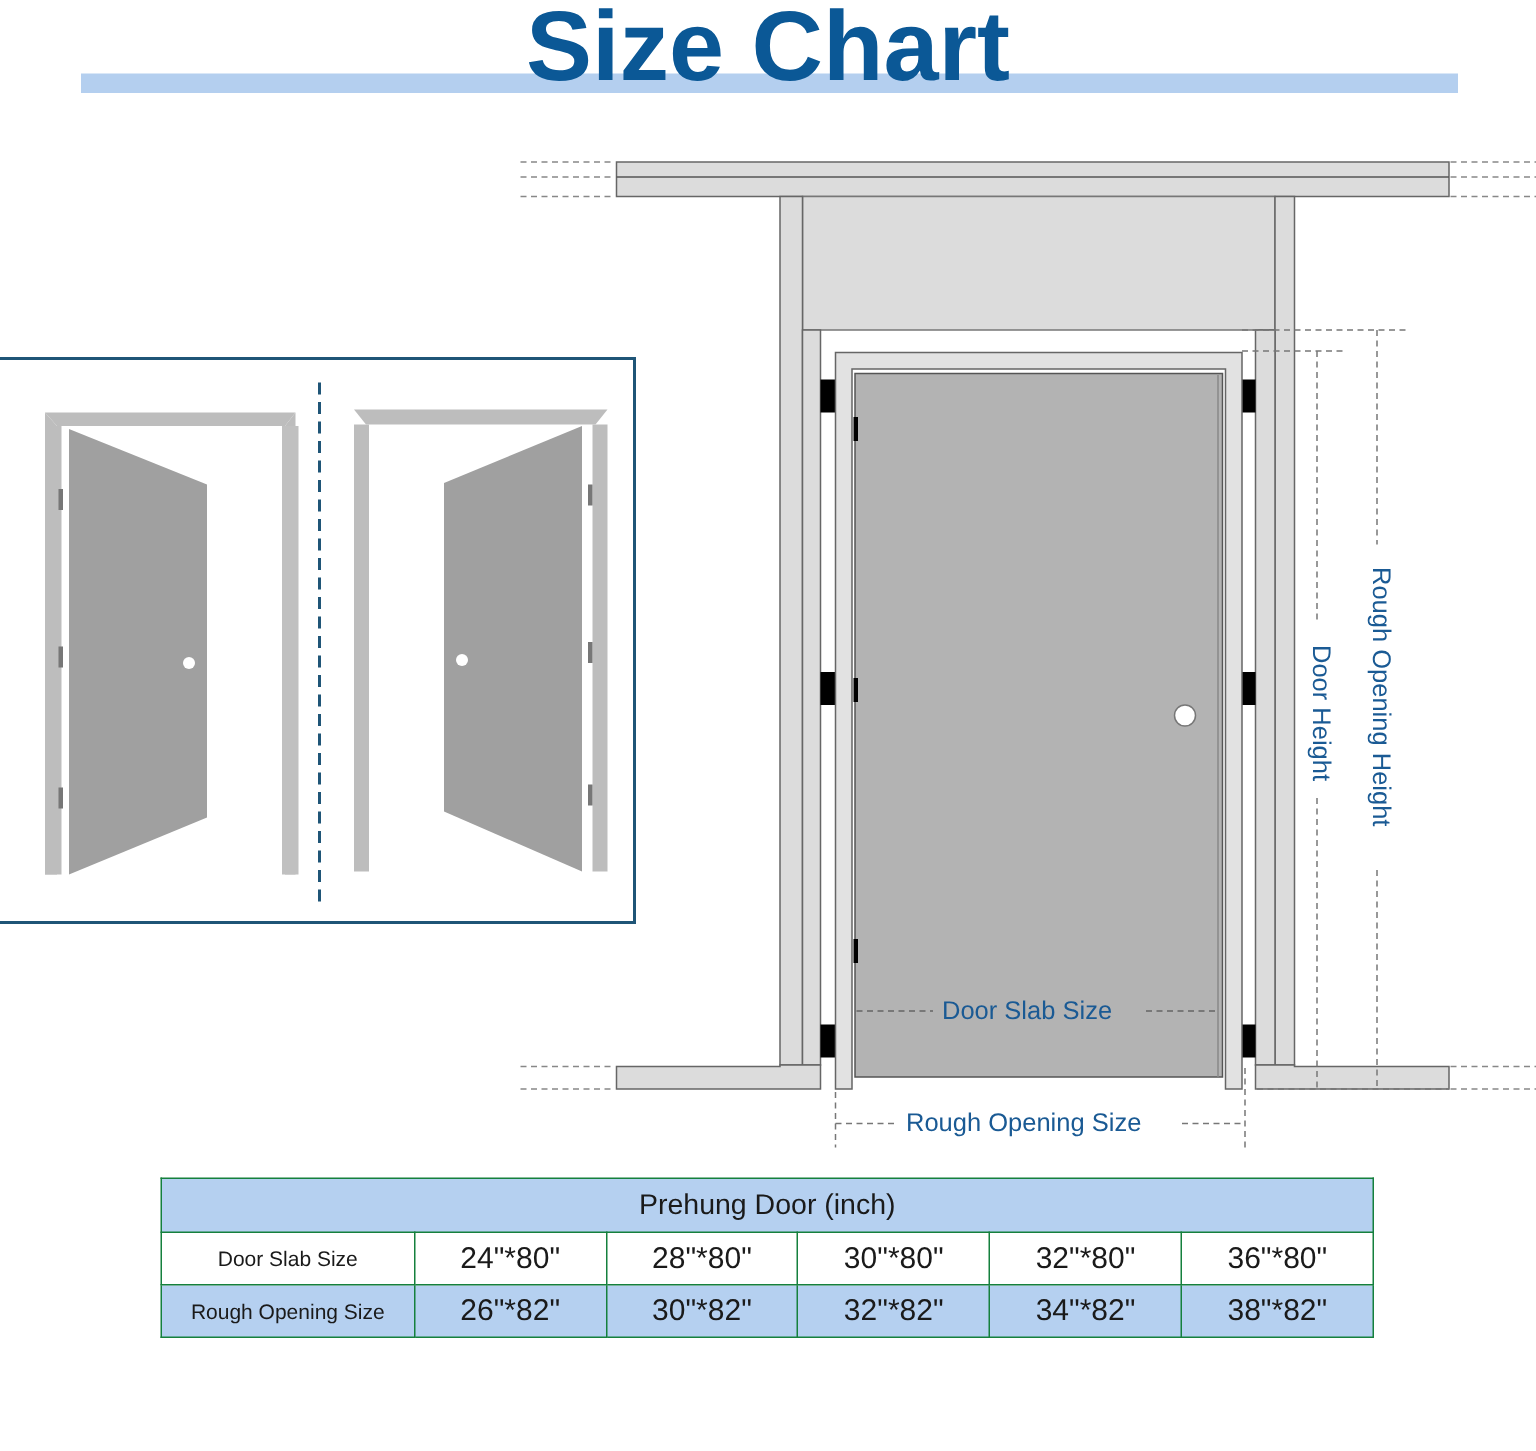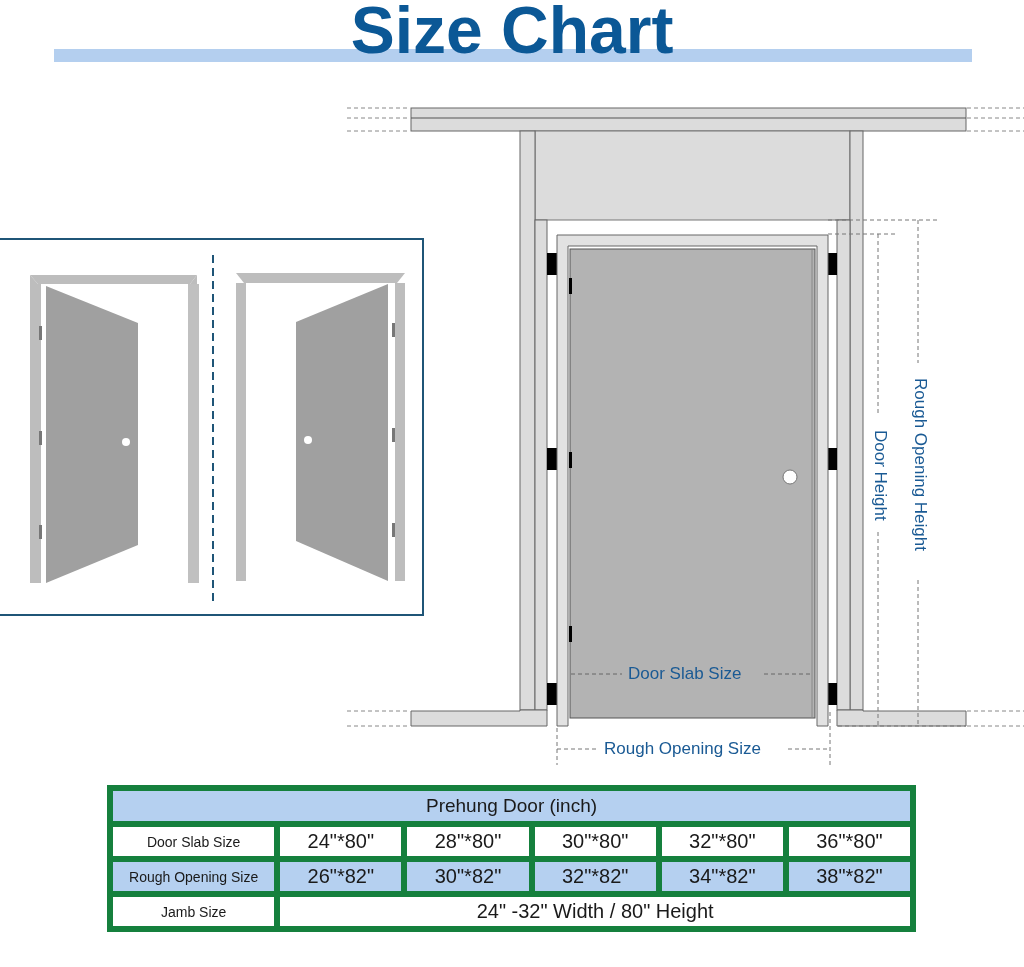--- a/index.html
+++ b/index.html
@@ -26,21 +26,21 @@
       position: absolute; color: #1a5a94; font-size: 17px; white-space: nowrap;
       transform-origin: left top; transform: rotate(90deg);
       font-family: "Liberation Sans", sans-serif;
     }
 
     table.size-table {
       position: absolute; left: 107px; top: 785px; width: 809px;
       border-collapse: collapse; font-family: "Liberation Sans", sans-serif;
     }
     table.size-table td {
-      border: 6px solid #15803d; text-align: center; color: #1a1a1a;
+      border: 1px solid #15803d; text-align: center; color: #1a1a1a;
     }
     .row-header td { background: #b5d0f0; height: 36px; font-size: 19px; }
     .row-white td { background: #ffffff; }
     .row-blue td { background: #b5d0f0; }
     td.label-cell { font-size: 14px; width: 169px; height: 35px; }
     td.val-cell { font-size: 20px; width: 128px; }
     td.span-cell { font-size: 20px; }
   </style>
 </head>
 <body>
@@ -172,18 +172,14 @@
     <td class="val-cell">36"*80"</td>
   </tr>
   <tr class="row-blue">
     <td class="label-cell">Rough Opening Size</td>
     <td class="val-cell">26"*82"</td>
     <td class="val-cell">30"*82"</td>
     <td class="val-cell">32"*82"</td>
     <td class="val-cell">34"*82"</td>
     <td class="val-cell">38"*82"</td>
   </tr>
-  <tr class="row-white">
-    <td class="label-cell">Jamb Size</td>
-    <td class="span-cell" colspan="5">24" -32" Width / 80" Height</td>
-  </tr>
 </tbody>
   </table>
 
 </body></html>

